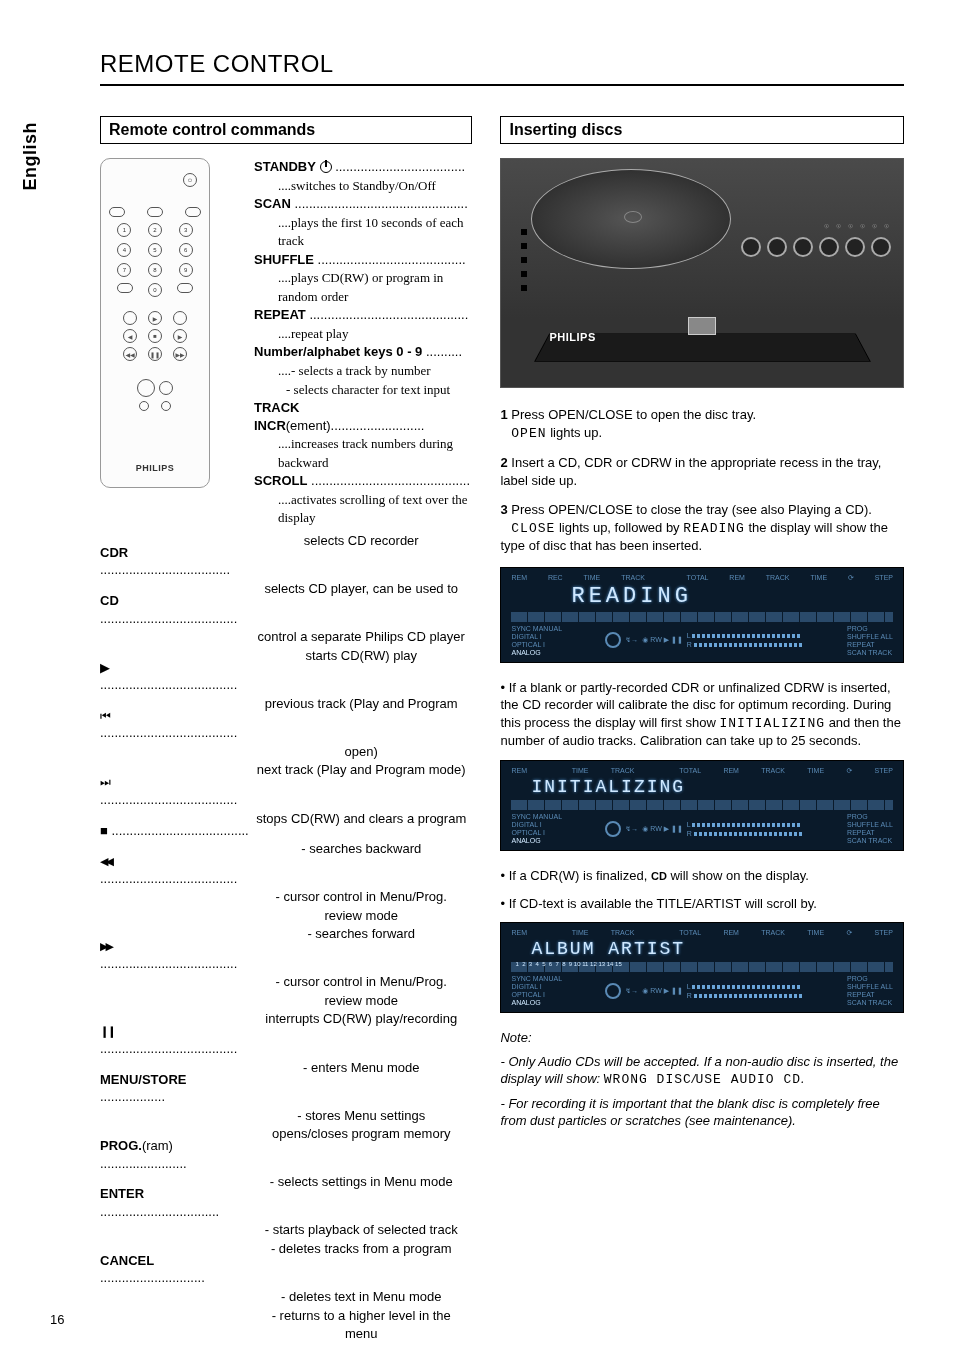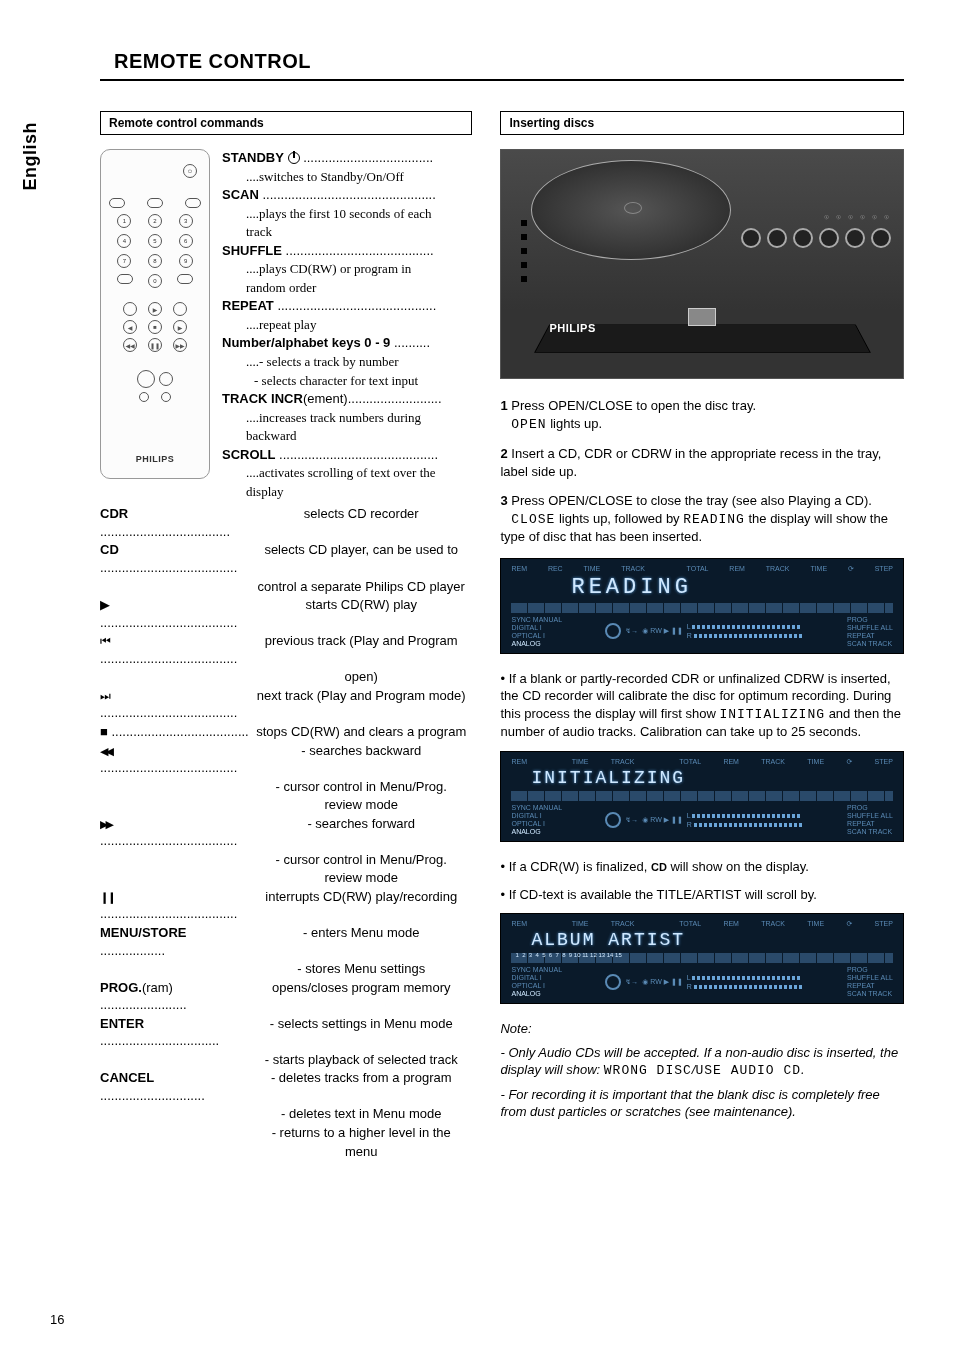--- a/index.html
+++ b/index.html
@@ -8,24 +8,24 @@
     font-size: 13px;
     color: #000;
     background: #fff;
     width: 954px;
     height: 1351px;
     position: relative;
     padding: 50px 50px 30px 50px;
   }
   .page-title {
     font-family: "Arial Narrow", Arial, sans-serif;
-    font-weight: bold;
-    font-size: 20px;
+    font-weight: normal;
+    font-size: 24px;
     letter-spacing: 0.5px;
-    margin-left: 64px;
+    margin-left: 50px;
     margin-bottom: 6px;
   }
   .hr-thick {
     border: none;
     border-top: 2px solid #000;
     margin-left: 50px;
     margin-bottom: 30px;
   }
   .side-tab {
     position: absolute;
@@ -40,21 +40,21 @@
   .columns {
     display: flex;
     gap: 28px;
     margin-left: 50px;
   }
   .col { flex: 1; }
   .subheader {
     border: 1px solid #000;
     padding: 4px 8px;
     font-weight: bold;
-    font-size: 12px;
+    font-size: 16px;
     margin-bottom: 14px;
     display: inline-block;
     width: 100%;
   }
   .col-left {
     flex: 1 1 48%;
   }
   .col-right {
     flex: 1 1 52%;
   }
@@ -103,35 +103,36 @@
   .remote-box .navpad .c {
     width:14px; height:14px; border:1px solid #555; border-radius:50%;
     position:absolute;
     display:flex; align-items:center; justify-content:center; font-size:6px;
   }
   .remote-box .brand {
     position:absolute; bottom: 14px; left:0; right:0;
     text-align:center; font-size:9px; font-weight:bold; letter-spacing:0.5px; color:#333;
   }
 
-  .cmd-block { font-size: 13px; line-height: 1.35; }
+  .cmd-block { font-size: 13px; line-height: 1.35; margin-left: 32px; }
   .cmd-block p { margin: 0 0 1px 0; }
   .cmd-label { font-weight: bold; }
   .cmd-dots { letter-spacing: 0px; }
   .cmd-desc-indent { padding-left: 24px; display: block; font-family: Liberation Serif, serif; }
   .full-width-cmds { margin-top: 4px; }
   .full-width-cmds .row {
     display: flex;
     margin-bottom: 1px;
     font-size: 13px;
     line-height: 1.35;
   }
   .full-width-cmds .lead {
     flex: 0 0 150px;
     font-weight: bold;
+    margin-top: 12px;
   }
   .full-width-cmds .lead .sym { font-weight: normal; display:inline-block; }
   .full-width-cmds .desc { flex: 1; text-align: center; }
 
   .device-illus {
     width: 100%;
     height: 230px;
     border: 1px solid #555;
     background: linear-gradient(#4a4a4a, #333 70%);
     position: relative;

